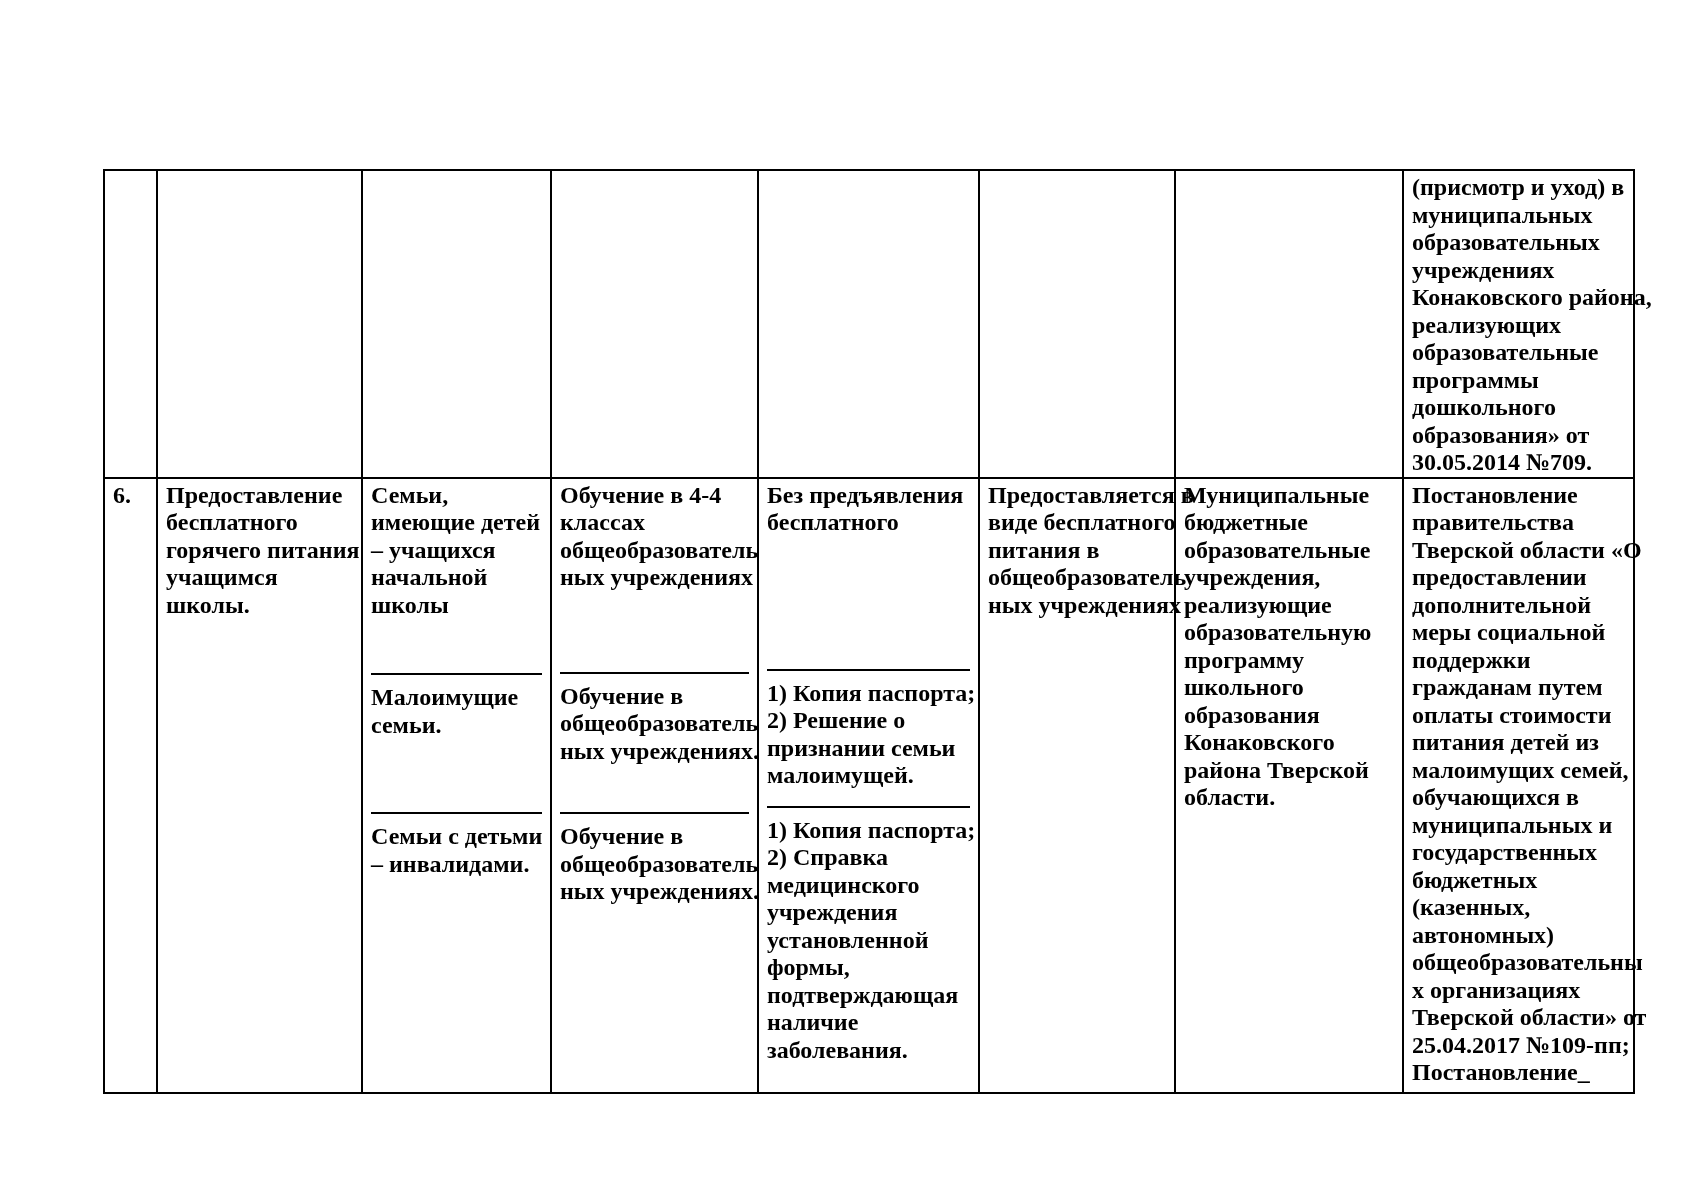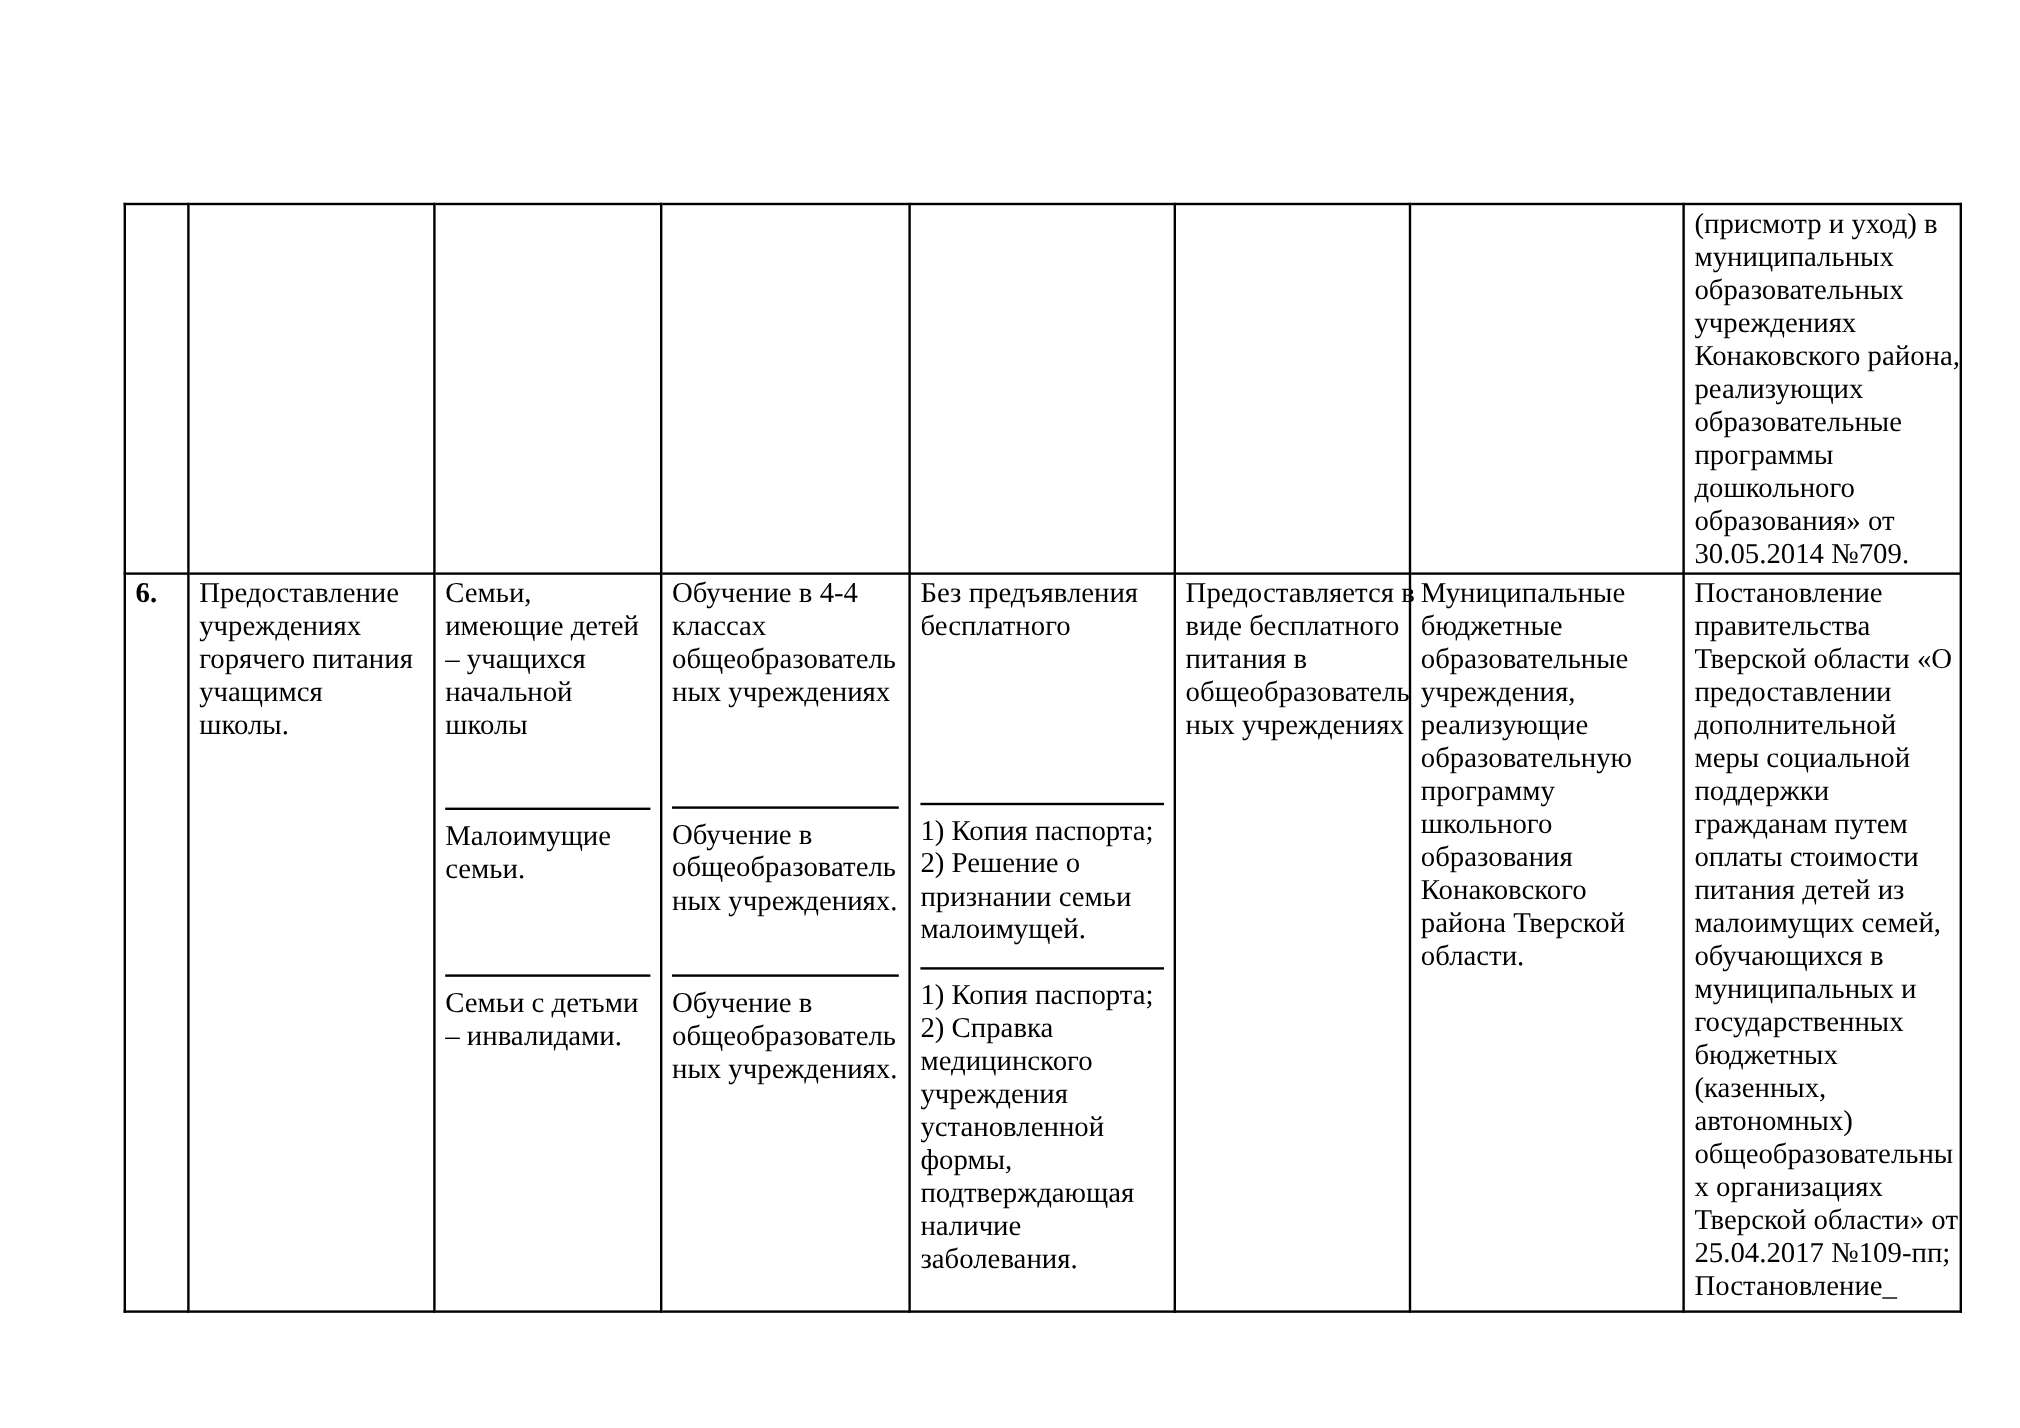--- a/index.html
+++ b/index.html
@@ -29,20 +29,21 @@
     overflow: visible;
   }
   tr.r1 { height: 304px; }
   tr.r6 { height: 615px; }
   td.c2 { padding-left: 11px; }
   td.c8 { padding-left: 5px; }
   .seg {
     white-space: pre;
     font-size: 24px;
     line-height: 27.5px;
+    font-weight: bold;
   }
   .num { font-weight: bold; }
   .sep {
     border-top: 2px solid #000000;
     height: 0;
     margin: 0 6px 9px 0;
   }
   td.c3 .sep-1 { margin-top: 54px; }
   td.c3 .sep-2 { margin-top: 73px; }
   td.c4 .sep-1 { margin-top: 80px; }
@@ -87,21 +88,21 @@
 образования» от
 30.05.2014 №709.</div>
         </td>
       </tr>
       <tr class="r6">
         <td class="c1">
           <div class="seg num">6.</div>
         </td>
         <td class="c2">
           <div class="seg">Предоставление
-учреждениях
+бесплатного
 горячего питания
 учащимся
 школы.</div>
         </td>
         <td class="c3">
           <div class="seg">Семьи,
 имеющие детей
 – учащихся
 начальной
 школы</div>

